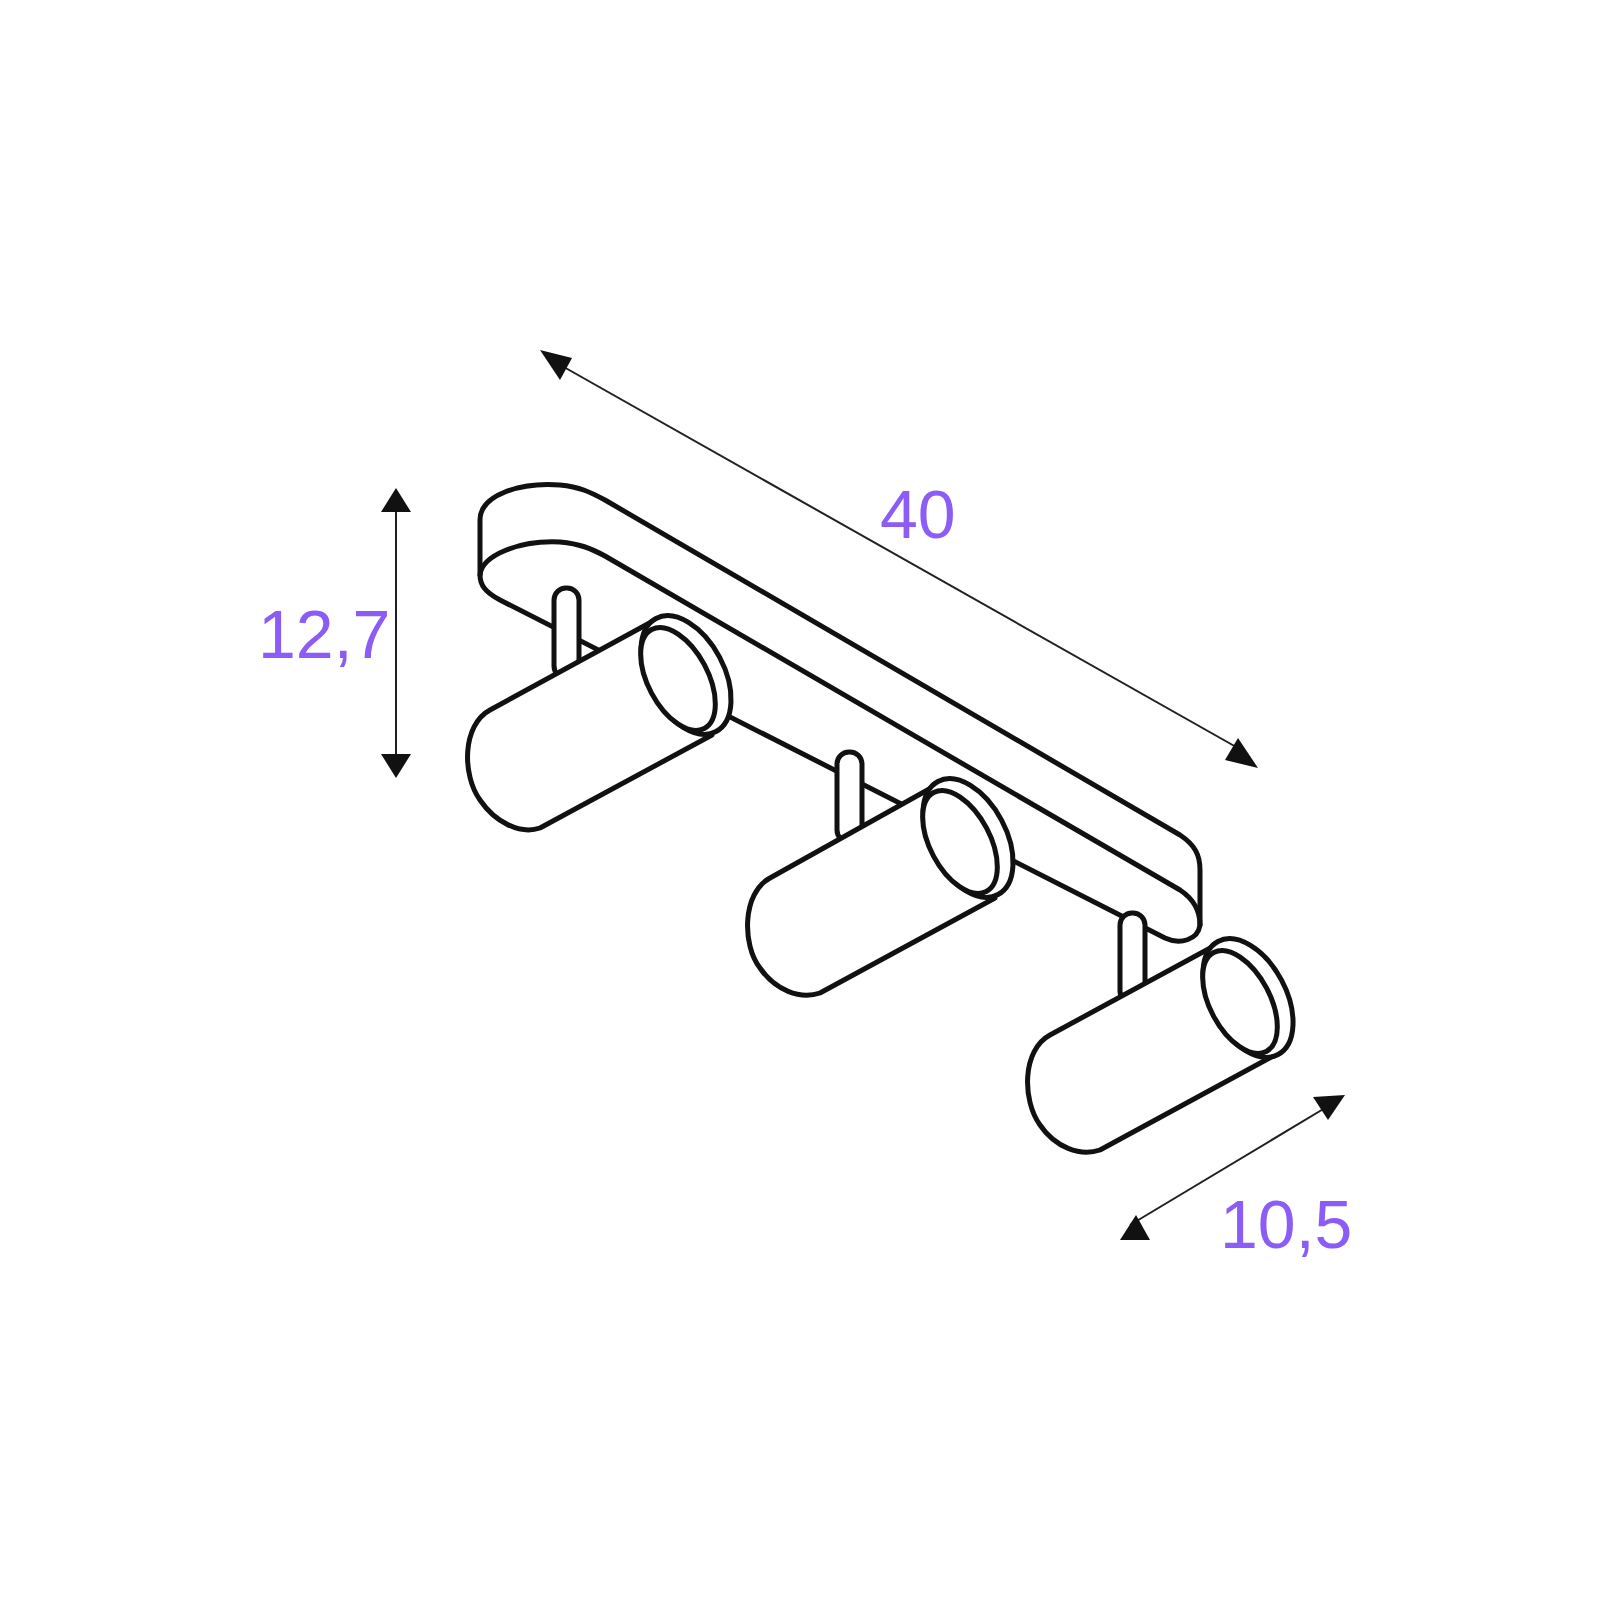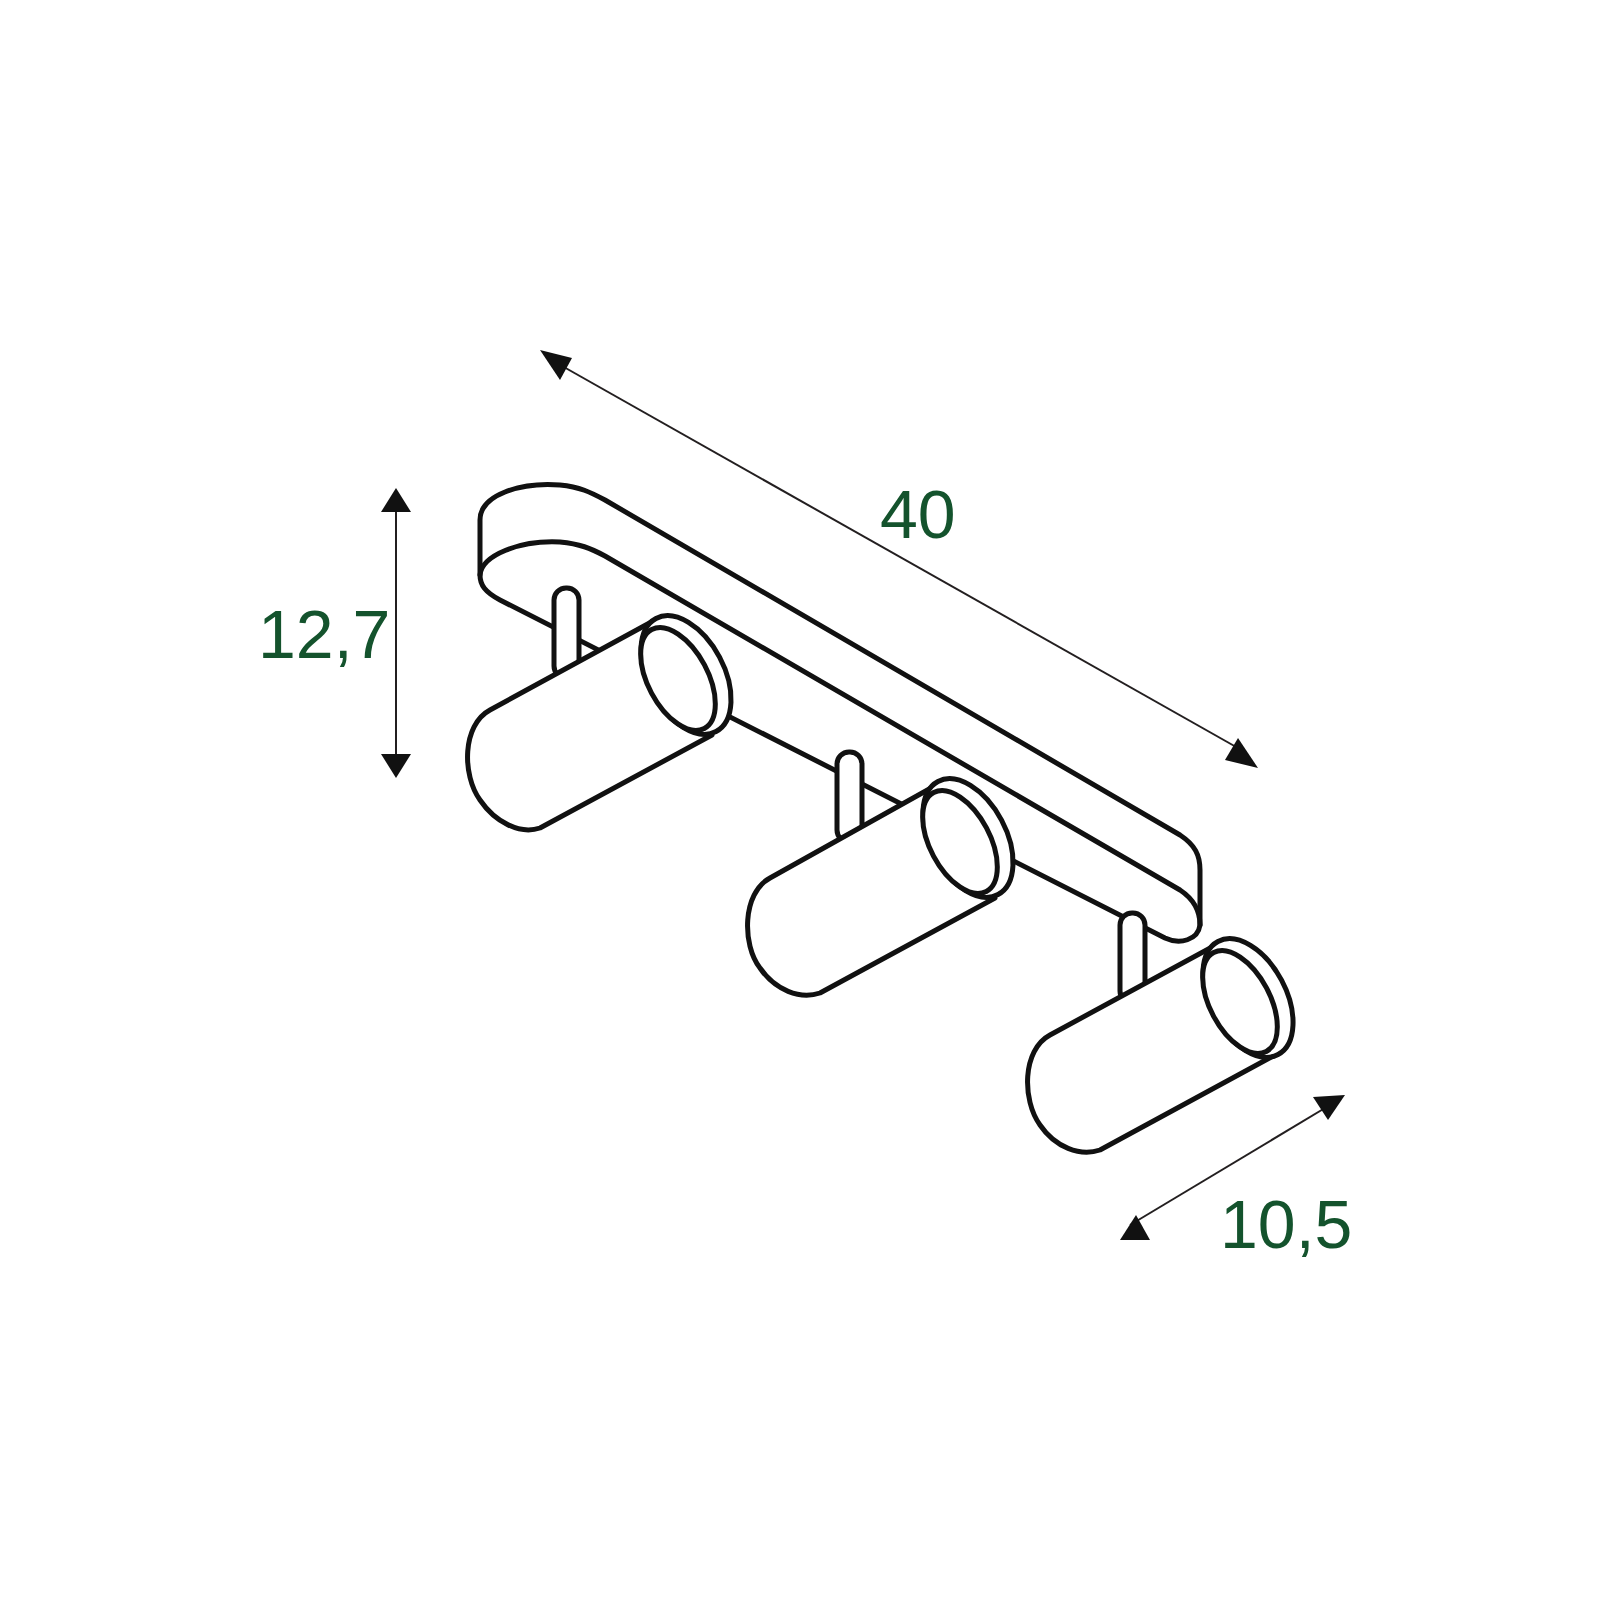--- a/index.html
+++ b/index.html
@@ -2,21 +2,21 @@
 <html><head>
 <meta charset="utf-8">
 <style>
   html, body { margin:0; padding:0; background:#ffffff; }
   body { width:1600px; height:1600px; position:relative; overflow:hidden; }
   #drawing { position:absolute; left:0; top:0; width:1600px; height:1600px; }
   .dim-label {
     position:absolute;
     font-family: "Liberation Sans", "DejaVu Sans", sans-serif;
     font-size: 68px;
-    color: #14532d;
+    color: #8b5cf6;
     line-height: 1;
     white-space: nowrap;
   }
   .outline { fill:#ffffff; stroke:#111111; stroke-width:5; stroke-linejoin:round; stroke-linecap:round; }
   .line { fill:none; stroke:#111111; stroke-width:5; stroke-linejoin:round; stroke-linecap:round; }
   .dim-line { fill:none; stroke:#231f20; stroke-width:2; }
   .arrowhead { fill:#111111; stroke:none; }
 </style>
 </head>
 <body>

